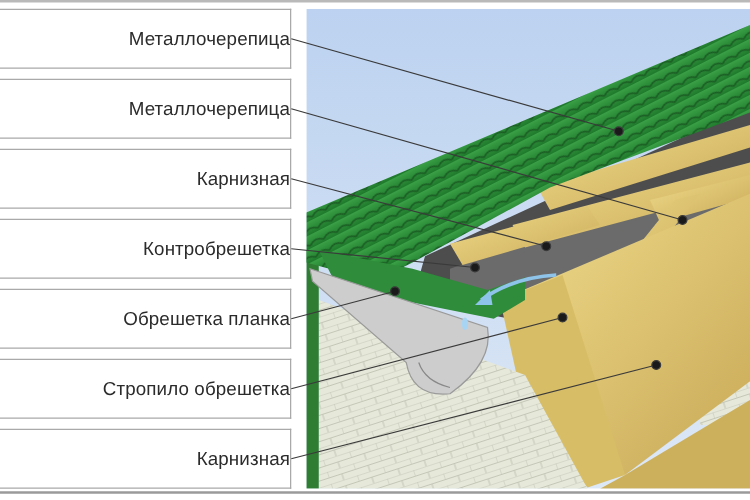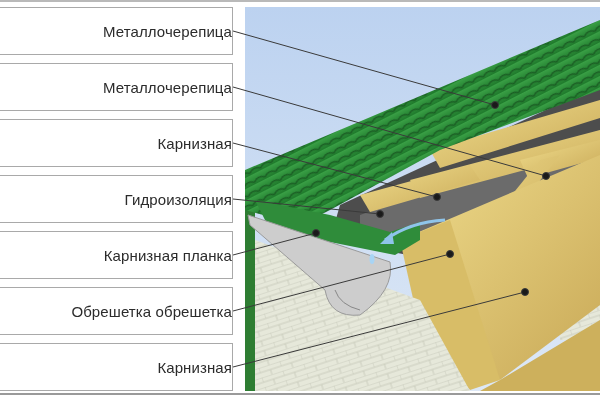--- a/index.html
+++ b/index.html
@@ -19,27 +19,27 @@
   <div class="label-box" style="top:7px">
       <span>Металлочерепица</span>
     </div>
   <div class="label-box" style="top:63px">
       <span>Металлочерепица</span>
     </div>
   <div class="label-box" style="top:119px">
       <span>Карнизная</span>
     </div>
   <div class="label-box" style="top:175px">
-      <span>Гидроизоляция</span>
+      <span>Контробрешетка</span>
     </div>
   <div class="label-box" style="top:231px">
-      <span>Карнизная планка</span>
+      <span>Обрешетка планка</span>
     </div>
   <div class="label-box" style="top:287px">
-      <span>Обрешетка обрешетка</span>
+      <span>Стропило обрешетка</span>
     </div>
   <div class="label-box" style="top:343px">
       <span>Карнизная</span>
     </div>
 </div>
 
 <div class="illustration">
   <svg width="355" height="384" viewBox="245 7 355 384" xmlns="http://www.w3.org/2000/svg">
     <defs>
       <linearGradient id="sky" x1="0" y1="0" x2="0" y2="1">

